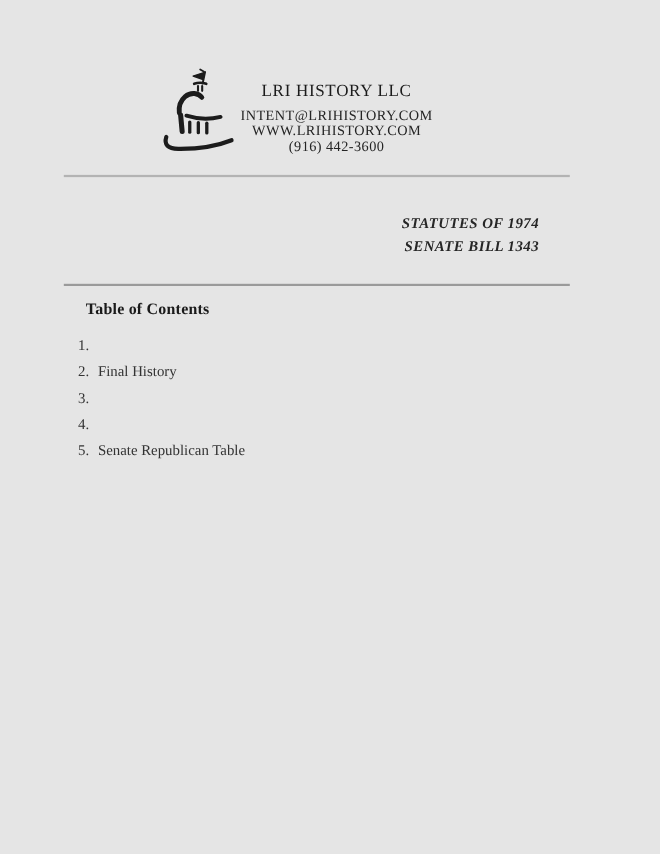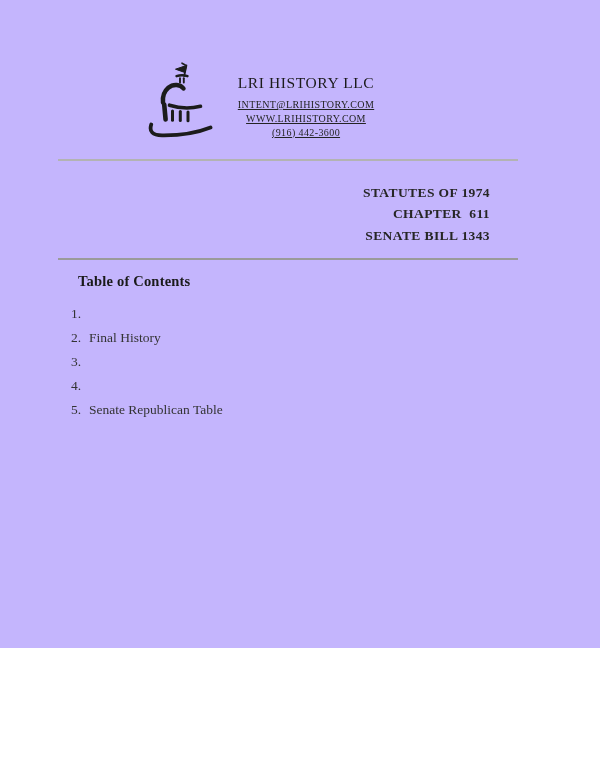--- a/index.html
+++ b/index.html
@@ -5,22 +5,22 @@
   html, body { margin: 0; padding: 0; }
   body {
     width: 600px; height: 776px;
     background: #ffffff;
     font-family: "Liberation Serif", "DejaVu Serif", serif;
     color: #1c1c1c;
     overflow: hidden;
   }
   .page {
     position: relative;
-    width: 600px; height: 648px;
-    background: #c4b5fd;
+    width: 600px; height: 776px;
+    background: #e5e5e5;
   }
 
   
   .logo {
     position: absolute;
     left: 148px; top: 61px;
     width: 65px; height: 78px;
   }
   .lh-text {
     position: absolute;
@@ -29,43 +29,43 @@
     text-align: center;
   }
   .company {
     font-size: 15.5px;
     letter-spacing: 0.6px;
     color: #1b1b1b;
     margin: 0 0 6px 0;
     white-space: nowrap;
   }
   .contact-line {
-    font-size: 10px;
+    font-size: 13px;
     line-height: 13.8px;
     letter-spacing: 0.4px;
     color: #242424;
     white-space: nowrap;
-    text-decoration: underline;
   }
 
   
   .rule {
     position: absolute;
     left: 58px;
     width: 460px;
     height: 2px;
   }
   .rule-1 { top: 159px; background: #b3b3b3; }
   .rule-2 { top: 258px; background: #9a9a9a; }
 
   
   .reference {
     position: absolute;
-    top: 182px; right: 110px;
+    top: 192px; right: 110px;
     text-align: right;
+    font-style: italic;
   }
   .reference-line {
     font-size: 13.5px;
     font-weight: bold;
     line-height: 21.4px;
     letter-spacing: 0.4px;
     color: #262626;
     white-space: pre; 
   }
 
@@ -135,21 +135,20 @@
     <div class="contact-line">INTENT@LRIHISTORY.COM</div>
     <div class="contact-line">WWW.LRIHISTORY.COM</div>
     <div class="contact-line">(916) 442-3600</div>
   </div>
 
   <div class="rule rule-1"></div>
   <div class="rule rule-2"></div>
 
   <div class="reference">
     <div class="reference-line">STATUTES OF 1974</div>
-    <div class="reference-line">CHAPTER  611</div>
     <div class="reference-line">SENATE BILL 1343</div>
   </div>
 
   <div class="toc-heading">Table of Contents</div>
 
   <div class="toc-list">
     <div class="toc-item">
       <span class="toc-num">1.</span>
     </div>
     <div class="toc-item">

